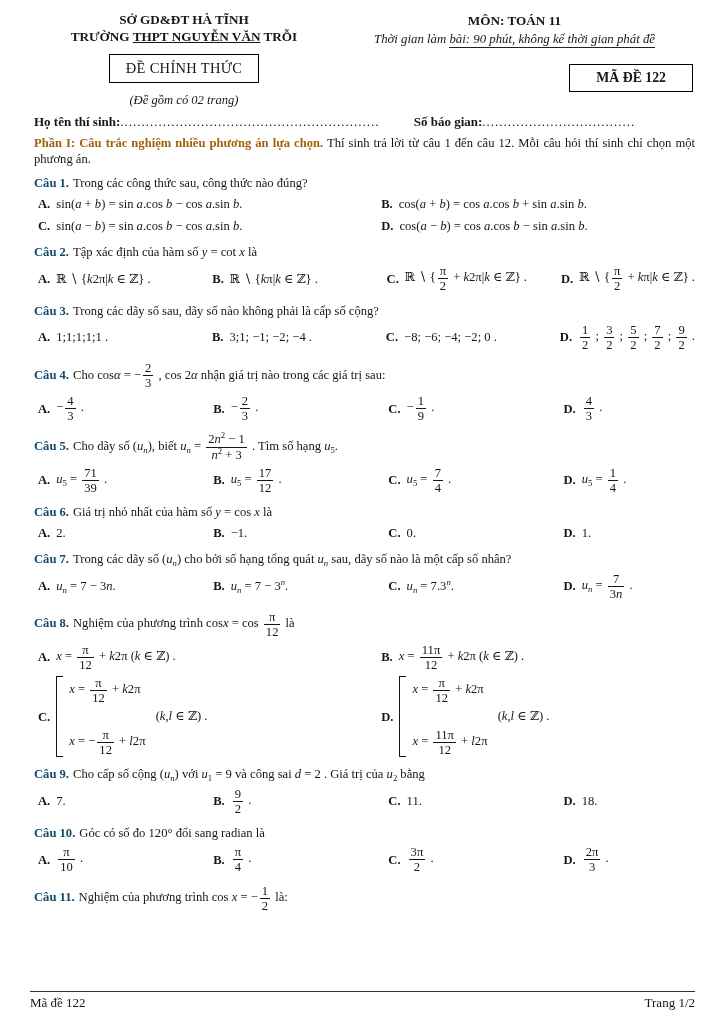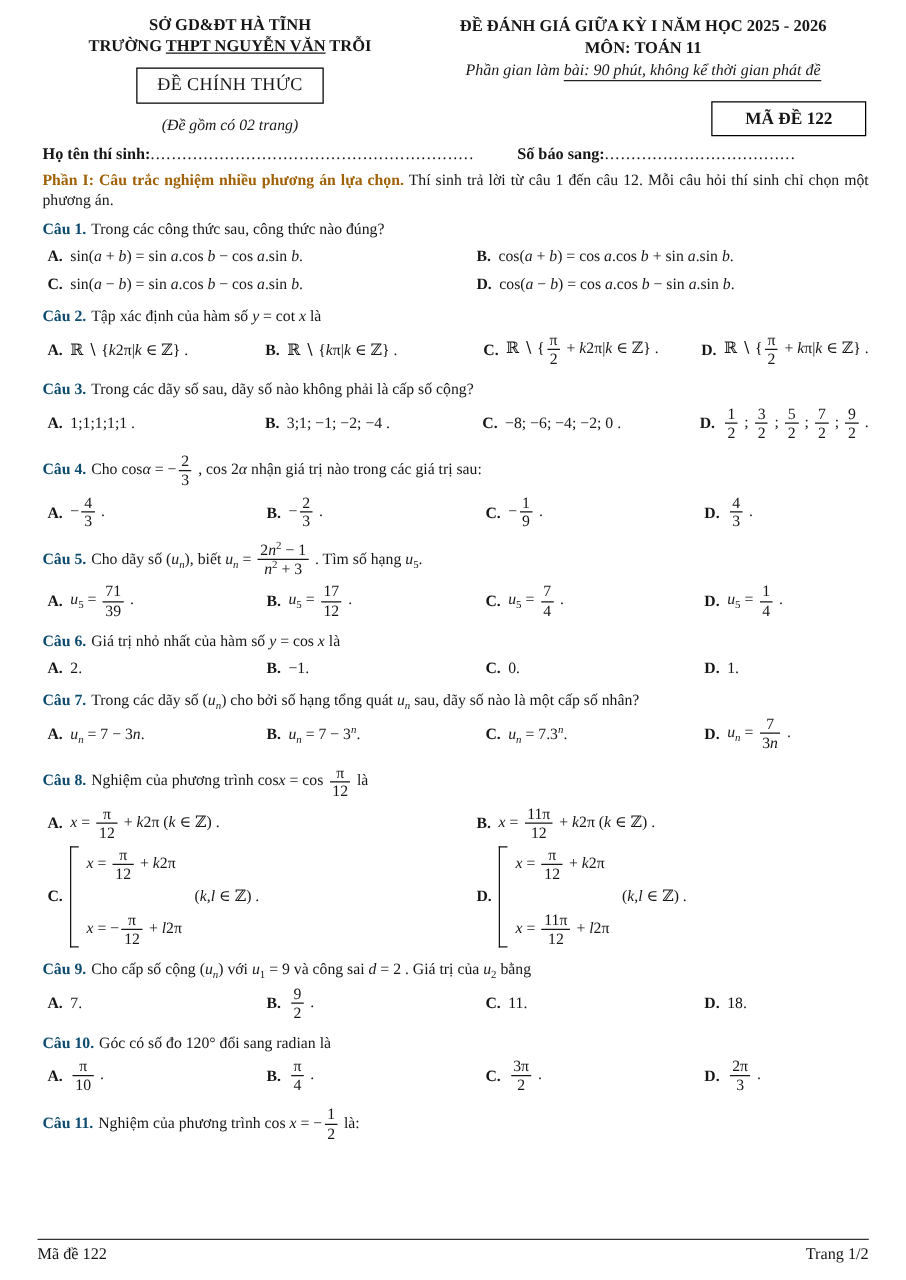--- a/index.html
+++ b/index.html
@@ -68,34 +68,33 @@
 <div class="page">
 
   <div class="hdr">
     <div class="hdr-left">
       <div class="org">SỞ GD&amp;ĐT HÀ TĨNH</div>
       <div class="org"><span>TRƯỜNG </span><span class="uline">THPT NGUYỄN VĂN</span><span> TRỖI</span></div>
       <div><span class="exam-box">ĐỀ CHÍNH THỨC</span></div>
       <div class="note">(Đề gồm có 02 trang)</div>
     </div>
     <div class="hdr-right">
-      <div class="title1">ĐỀ ĐÁNH GIÁ GIỮA KỲ I NĂM HỌC 2025 - 2026</div>
       <div class="title2">MÔN: TOÁN 11</div>
-      <div class="time"><span>Phần gian làm </span><span class="u2">bài: 90 phút, không kể thời gian phát đề</span></div>
+      <div class="time"><span>Thời gian làm </span><span class="u2">bài: 90 phút, không kể thời gian phát đề</span></div>
       <div class="code-wrap"><span class="code-box">MÃ ĐỀ 122</span></div>
     </div>
   </div>
 
   <div class="student">
     <div class="st-left">
         <b>Họ tên thí sinh:</b>
         <span class="dots"> .............................................................</span>
       </div>
     <div class="st-right">
-        <b>Số báo sang:</b>
+        <b>Số báo gian:</b>
         <span class="dots"> ....................................</span>
       </div>
   </div>
 
   <div class="part"><b>Phần I: Câu trắc nghiệm nhiều phương án lựa chọn.</b><span> Thí sinh trả lời từ câu 1 đến câu 12. Mỗi câu hỏi thí sinh chỉ chọn một phương án.</span></div>
 
   <div id="questions">
       <div class="question">
         <div class="qhead"><span class="qlabel">Câu 1.</span><span class="qtext">Trong các công thức sau, công thức nào đúng?</span></div>
         <div class="opts cols2">

